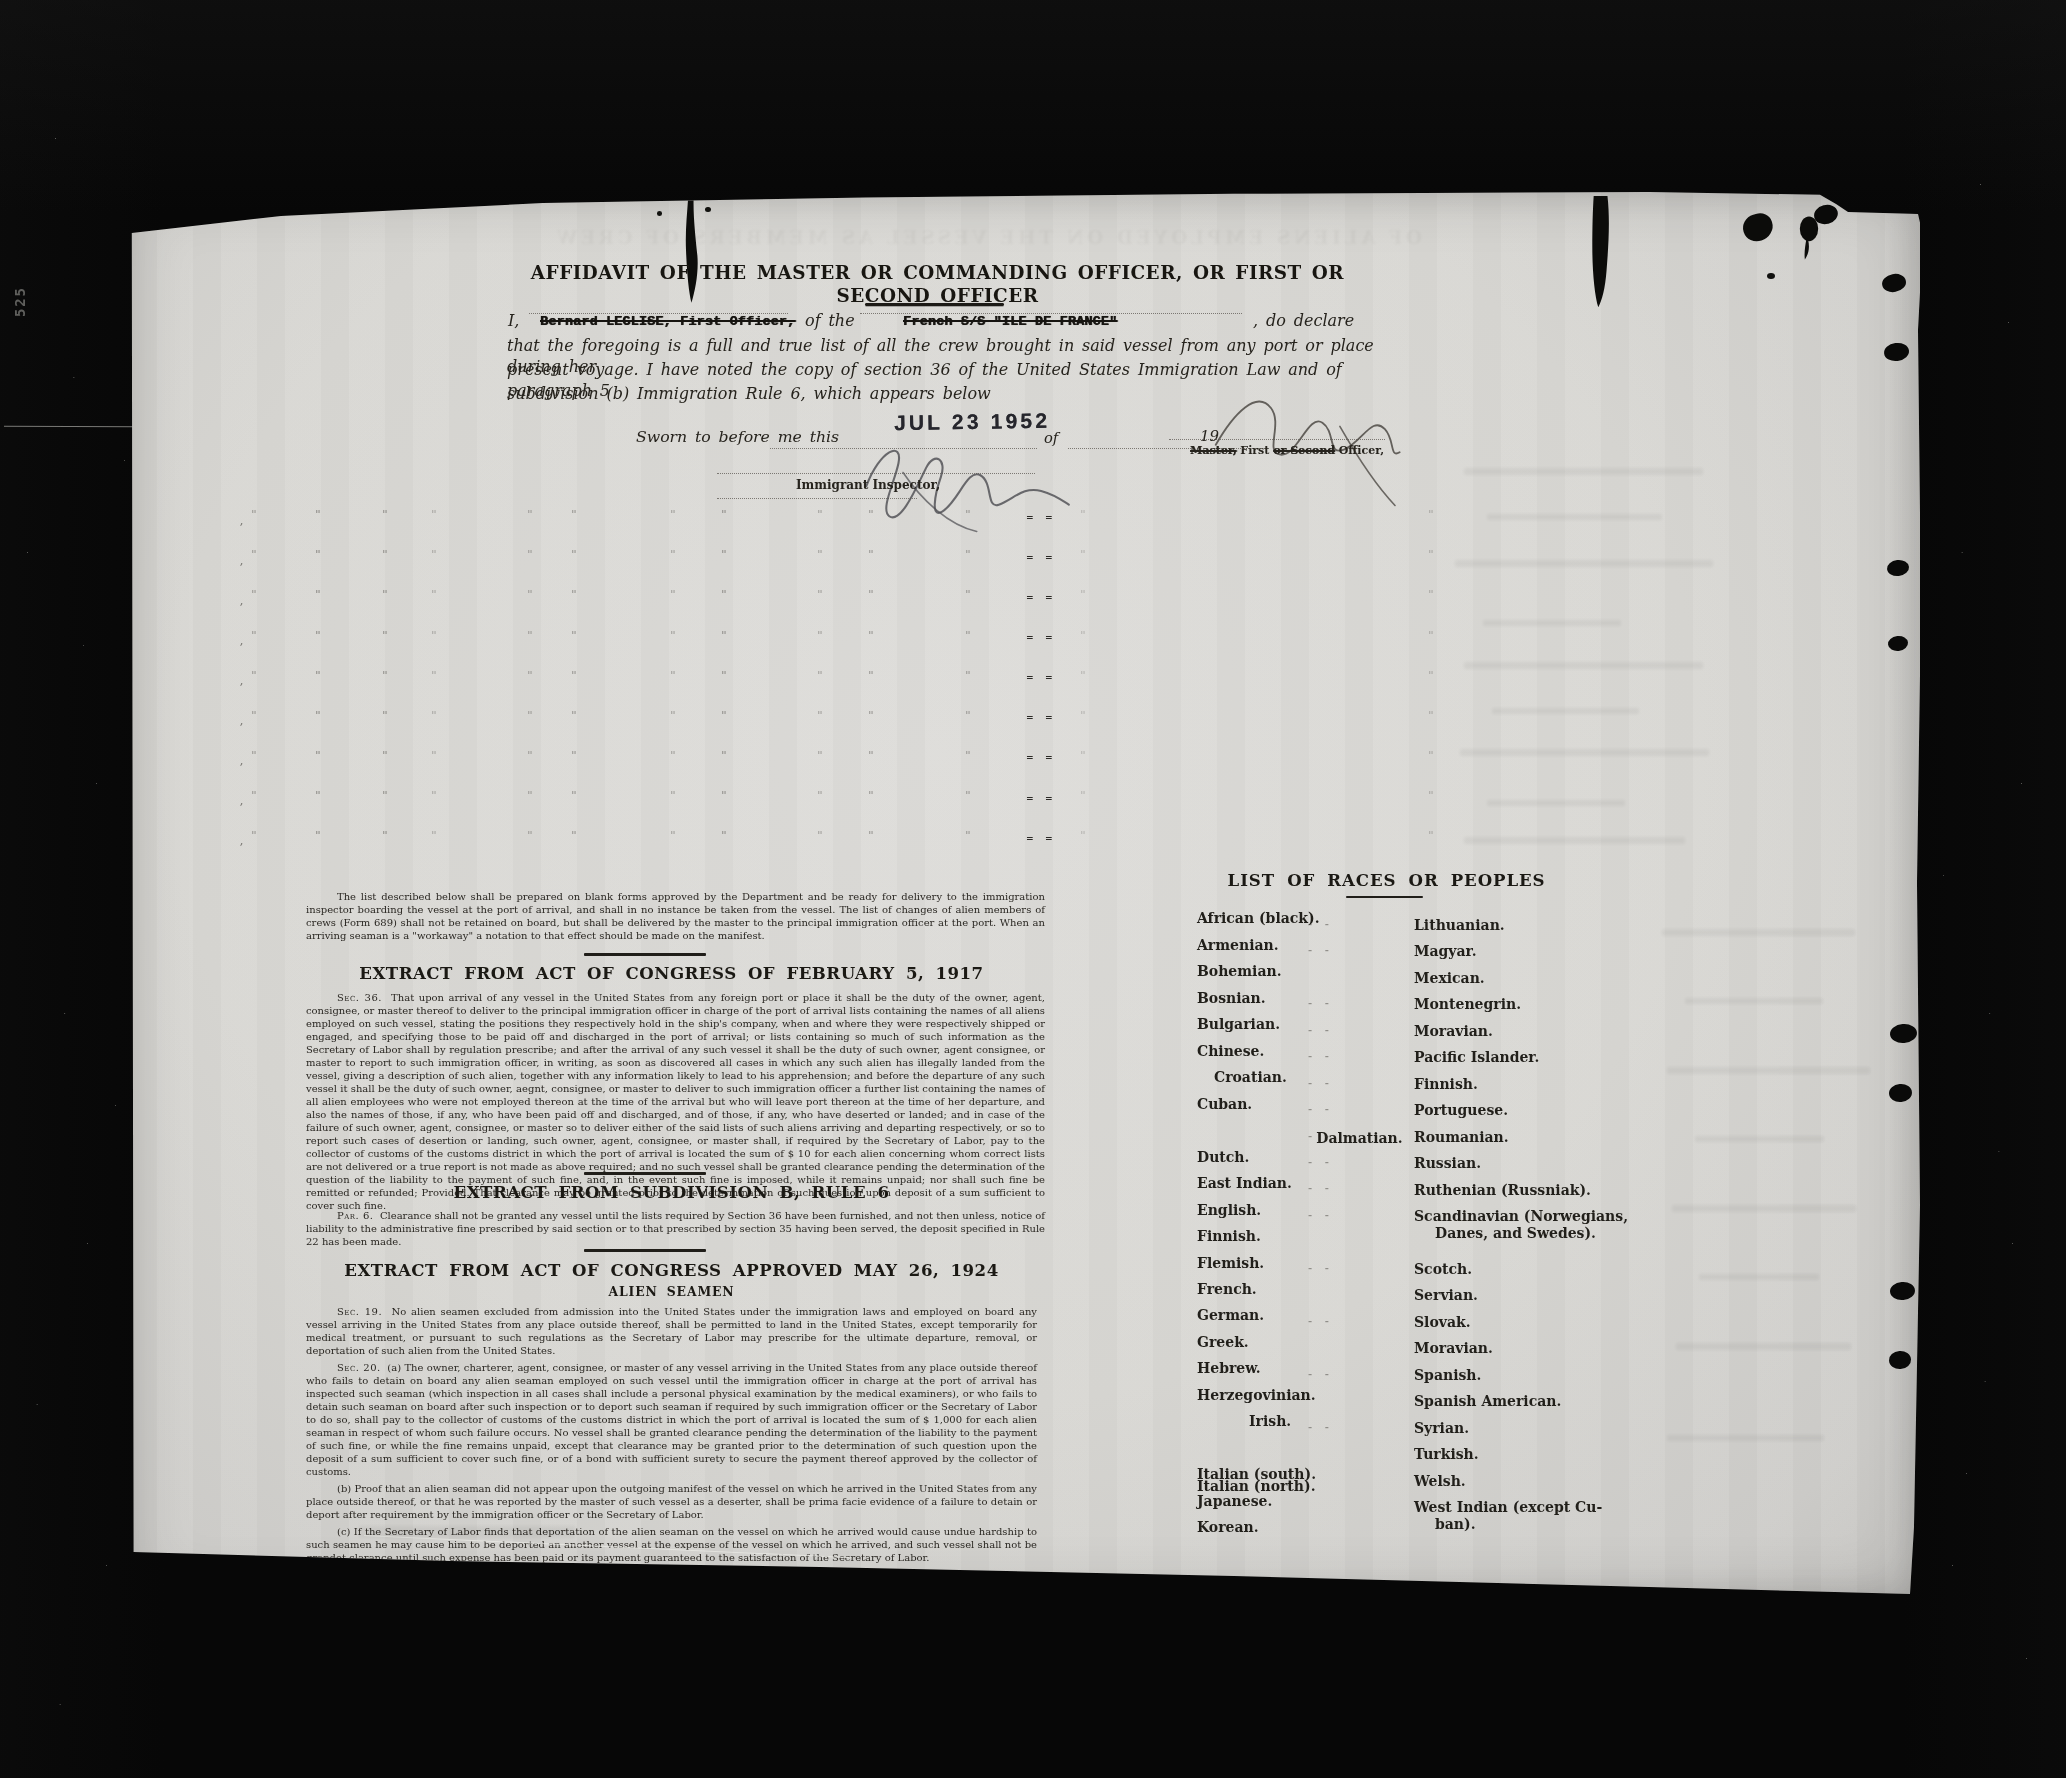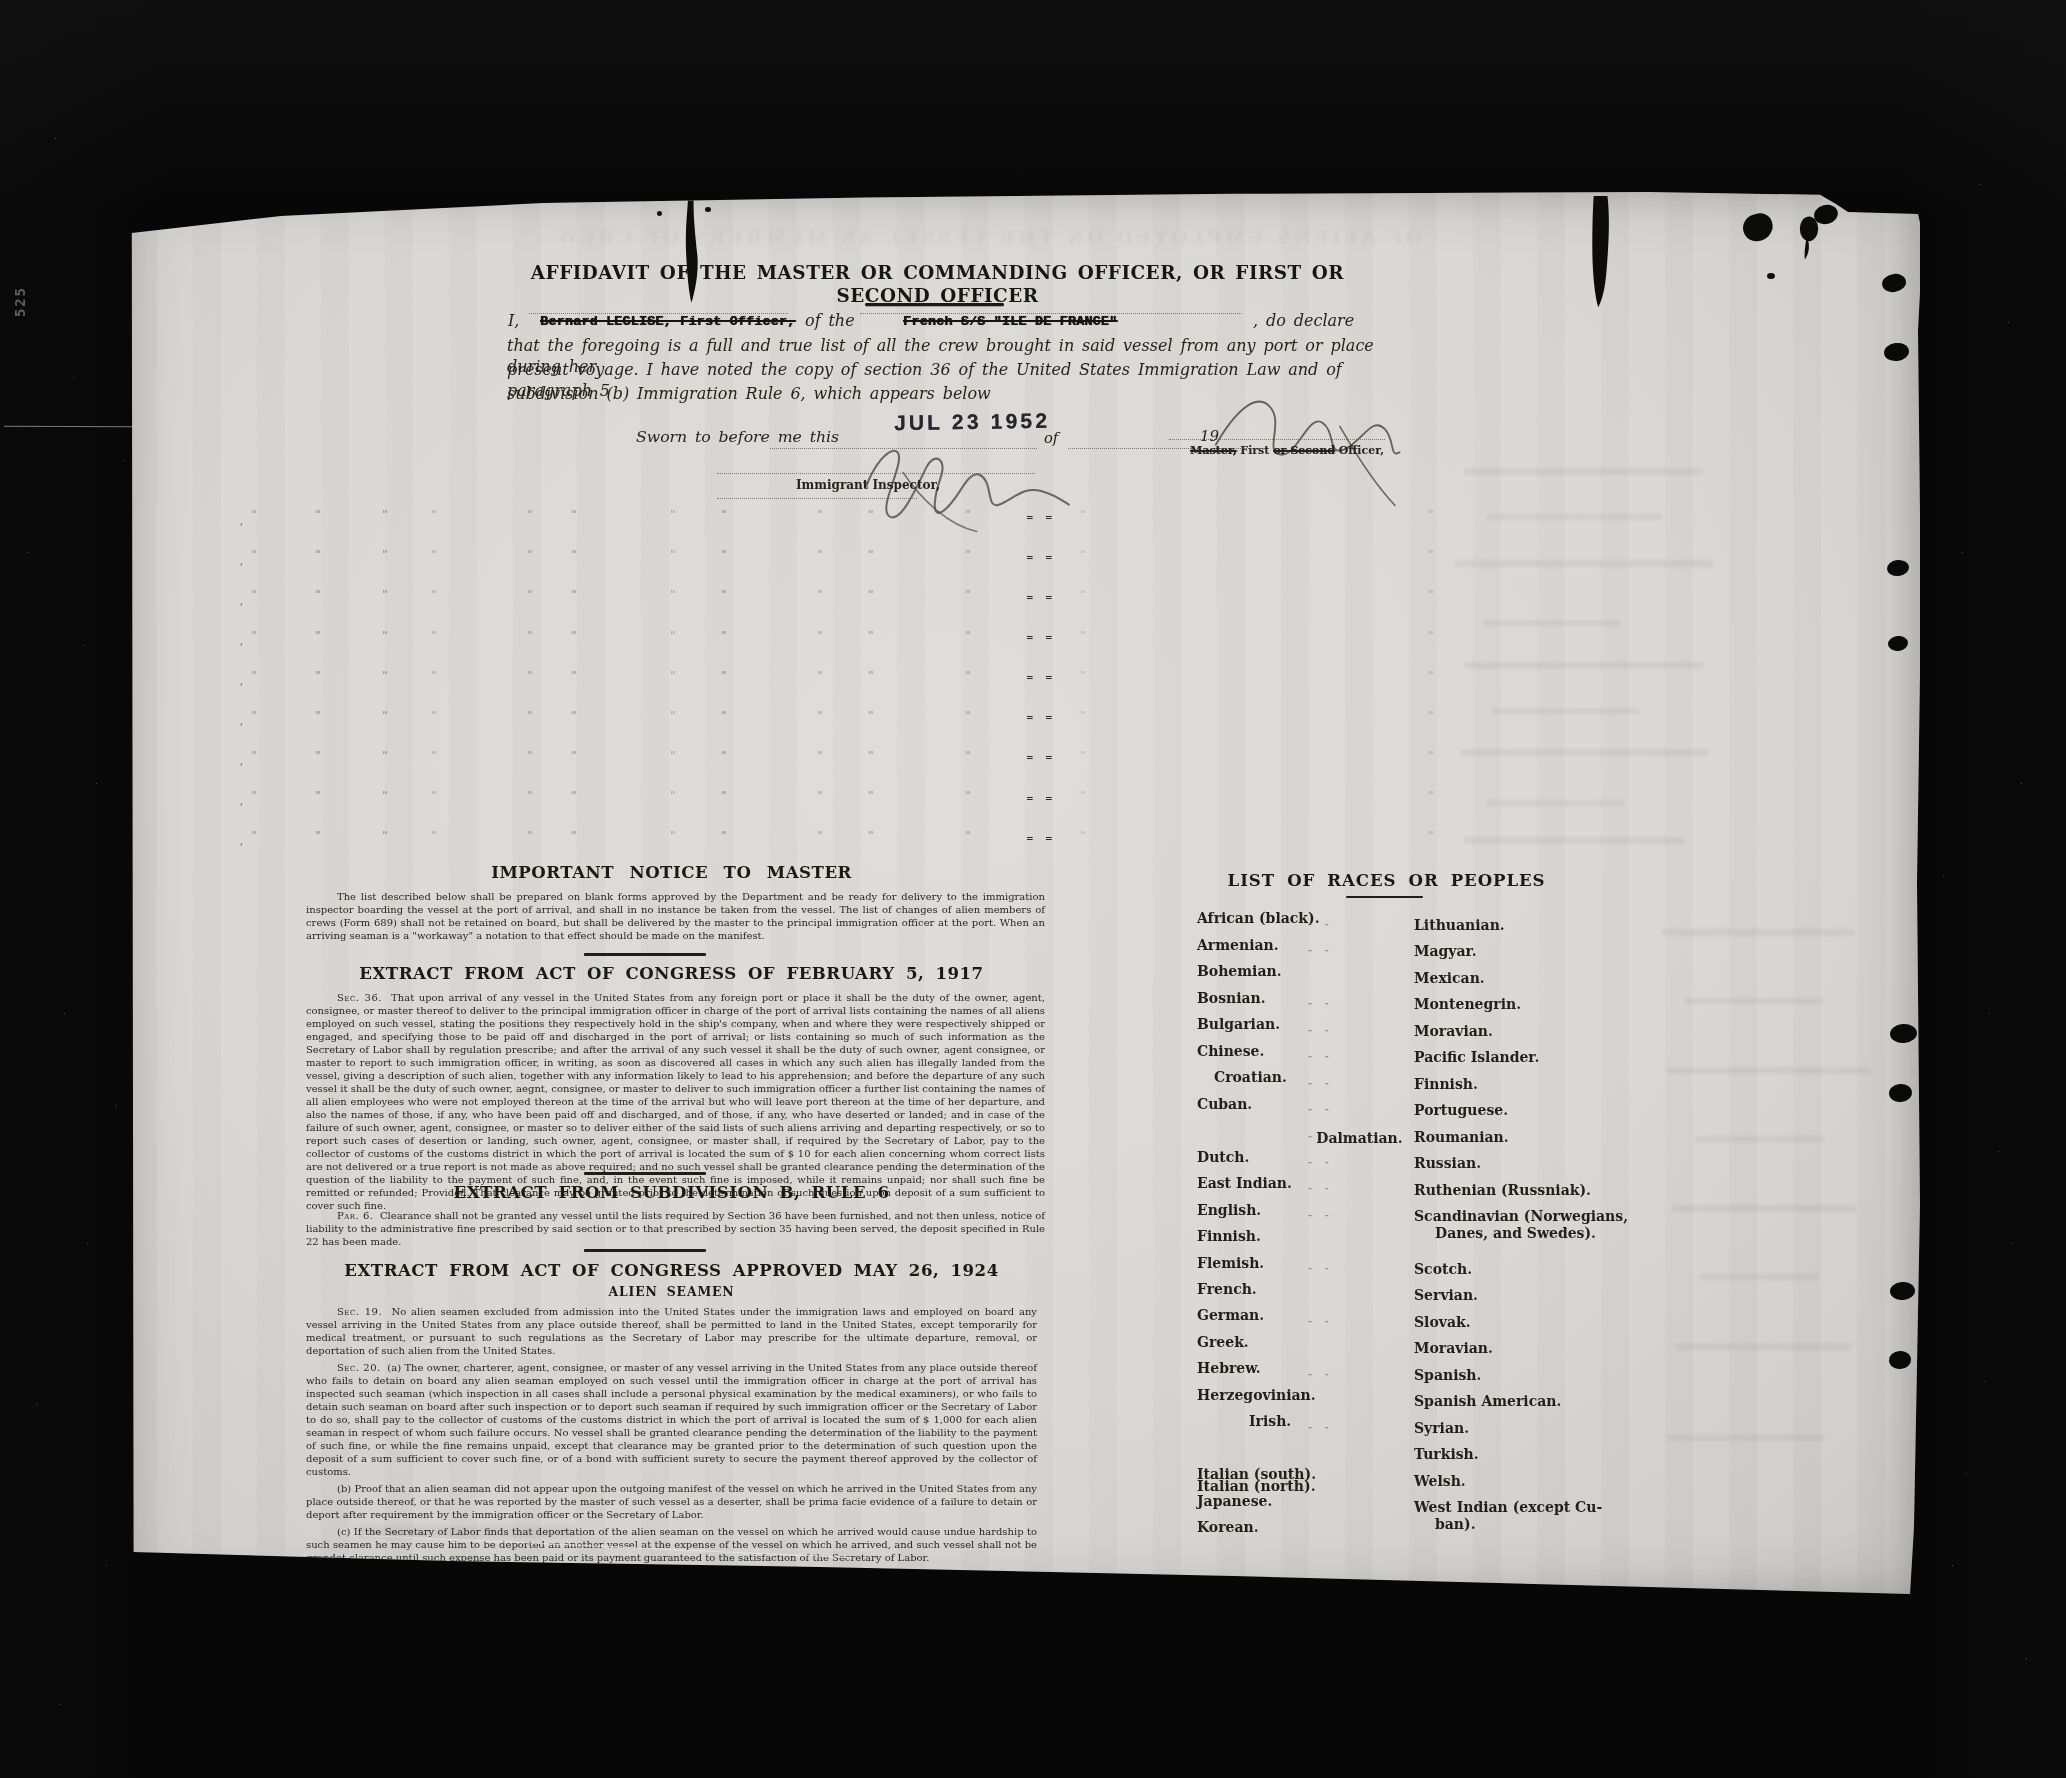--- a/index.html
+++ b/index.html
@@ -135,21 +135,20 @@
   <svg class="sig" style="left:682px;top:239px;" width="267" height="106" viewBox="0 0 580 230">
     <path d="M120,120 C150,40 200,20 190,70 C182,110 150,170 170,185 C195,203 230,120 250,80 C268,44 296,60 282,100 C268,140 260,190 285,175 C320,154 340,80 368,96 C396,112 380,170 408,160 C440,148 460,120 500,130 C530,138 545,150 560,160" fill="none" stroke="#4b4b50" stroke-width="4.5" stroke-linecap="round" opacity=".8"></path>
     <path d="M200,90 C240,150 300,205 360,218" fill="none" stroke="#4b4b50" stroke-width="3.5" stroke-linecap="round" opacity=".7"></path>
   </svg>
   <div class="dot-line" style="left:588px;top:281px;width:318px;"></div>
   <div class="abs small-print" style="left:667px;top:286px;font-weight:700;font-size:12px;">Immigrant Inspector,</div>
   <div class="dot-line" style="left:588px;top:306px;width:200px;"></div>
 
   <div id="ditto-grid"></div>
 
-  <div class="abs centered sec-h wide" style="left:173px;top:671px;width:739px;">IMPORTANT NOTICE TO MASTER</div>
   <p class="abs body-par" style="left:173px;top:694px;width:739px;">The list described below shall be prepared on blank forms approved by the Department and be ready for delivery to the immigration inspector boarding the vessel at the port of arrival, and shall in no instance be taken from the vessel.  The list of changes of alien members of crews (Form 689) shall not be retained on board, but shall be delivered by the master to the principal immigration officer at the port.  When an arriving seaman is a "workaway" a notation to that effect should be made on the manifest.</p>
   <div class="abs rule" style="left:455px;top:761px;width:122px;"></div>
 
   <div class="abs centered sec-h" style="left:173px;top:772px;width:739px;">EXTRACT FROM ACT OF CONGRESS OF FEBRUARY 5, 1917</div>
   <p class="abs body-par" style="left:173px;top:795px;width:739px;">
     <span class="lead">Sec. 36.</span>&nbsp;
     <span>That upon arrival of any vessel in the United States from any foreign port or place it shall be the duty of the owner, agent, consignee, or master thereof to deliver to the principal immigration officer in charge of the port of arrival lists containing the names of all aliens employed on such vessel, stating the positions they respectively hold in the ship's company, when and where they were respectively shipped or engaged, and specifying those to be paid off and discharged in the port of arrival; or lists containing so much of such information as the Secretary of Labor shall by regulation prescribe; and after the arrival of any such vessel it shall be the duty of such owner, agent consignee, or master to report to such immigration officer, in writing, as soon as discovered all cases in which any such alien has illegally landed from the vessel, giving a description of such alien, together with any information likely to lead to his apprehension; and before the departure of any such vessel it shall be the duty of such owner, aegnt, consignee, or master to deliver to such immigration officer a further list containing the names of all alien employees who were not employed thereon at the time of the arrival but who will leave port thereon at the time of her departure, and also the names of those, if any, who have been paid off and discharged, and of those, if any, who have deserted or landed; and in case of the failure of such owner, agent, consignee, or master so to deliver either of the said lists of such aliens arriving and departing respectively, or so to report such cases of desertion or landing, such owner, agent, consignee, or master shall, if required by the Secretary of Labor, pay to the collector of customs of the customs district in which the port of arrival is located the sum of $ 10 for each alien concerning whom correct lists are not delivered or a true report is not made as above required; and no such vessel shall be granted clearance pending the determination of the question of the liability to the payment of such fine, and, in the event such fine is imposed, while it remains unpaid; nor shall such fine be remitted or refunded; Provided.  That clearance may be granted prior to the determination of such question upon deposit of a sum sufficient to cover such fine.</span>
   </p>
   <div class="abs rule" style="left:455px;top:980px;width:122px;"></div>
 

